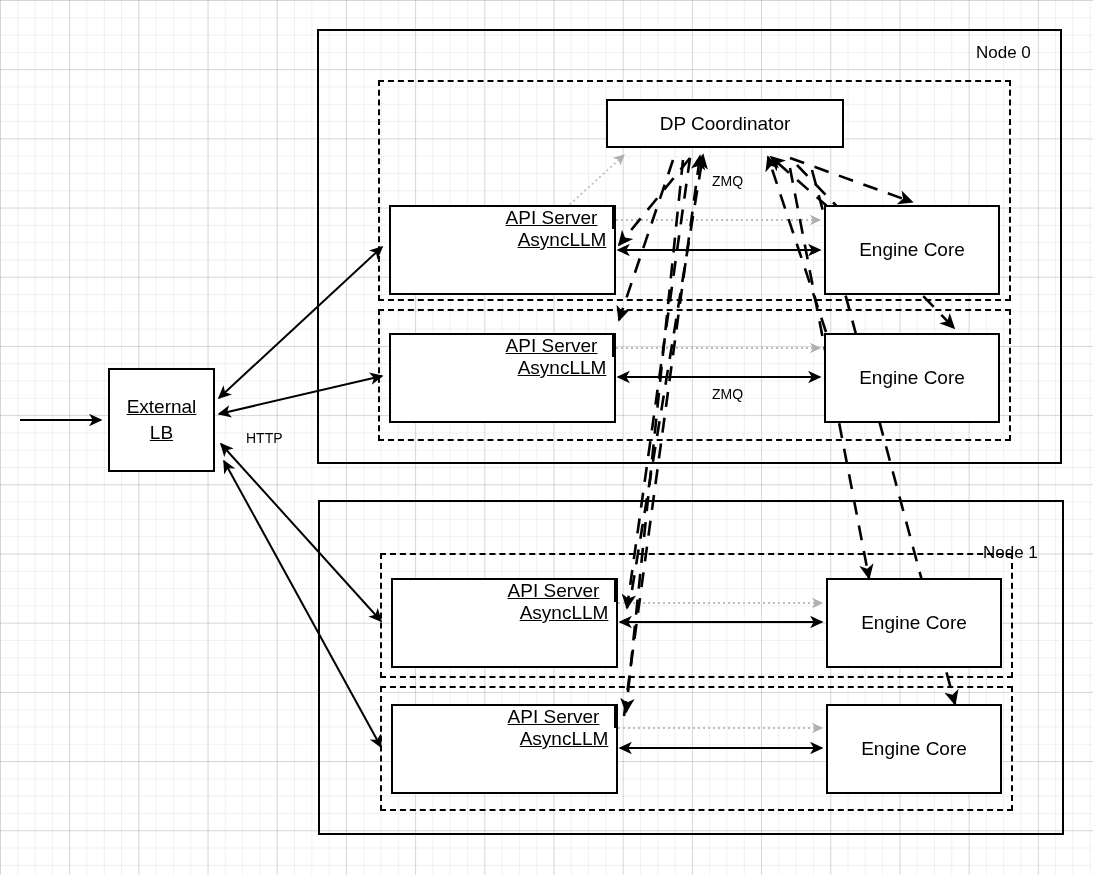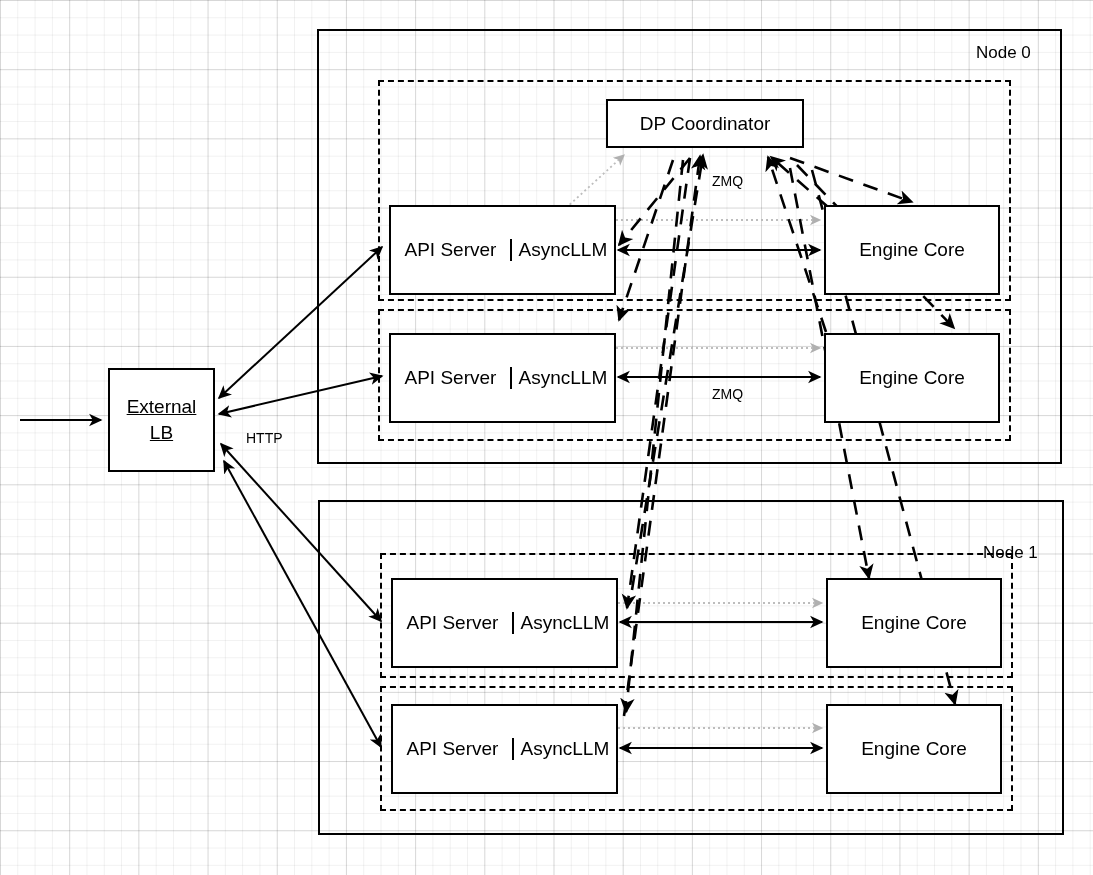--- a/index.html
+++ b/index.html
@@ -47,22 +47,23 @@
     border: 2.5px dashed #000000;
     background: transparent;
     box-sizing: border-box;
   }
   .unit-box {
     position: absolute;
     border: 2px solid #000000;
     background: #ffffff;
     box-sizing: border-box;
     display: flex;
-    flex-direction: row;
-    align-items: center;
+    flex-direction: column;
+    align-items: flex-end;
+    text-decoration: underline;
   }
   .unit-half {
     display: flex;
     align-items: center;
     justify-content: center;
     font-size: 19px;
     color: #000000;
     box-sizing: border-box;
     white-space: nowrap;
   }
@@ -199,21 +200,21 @@
     <div>
       <div>External</div>
       <div>LB</div>
     </div>
   </div>
   <div class="edge-label" style="left:246px; top:430px;">HTTP</div>
 
   <div class="node-box" style="left:317px; top:29px; width:745px; height:435px;"></div>
   <div class="node-label" style="left:976px; top:43px;">Node 0</div>
 
-  <div class="plain-box" style="left:606px; top:99px; width:198px; height:49px;">
+  <div class="plain-box" style="left:606px; top:99px; width:238px; height:49px;">
     <span>DP Coordinator</span>
   </div>
 
   <div class="dashed-group" style="left:378px; top:80px; width:633px; height:221px;"></div>
   <div class="unit-box" style="left:389px; top:205px; width:227px; height:90px;">
     <div class="unit-half left" style="width:123px;">API Server</div>
     <div class="unit-half" style="width:104px;">AsyncLLM</div>
   </div>
   <div class="plain-box" style="left:824px; top:205px; width:176px; height:90px;">
     <span>Engine Core</span>

